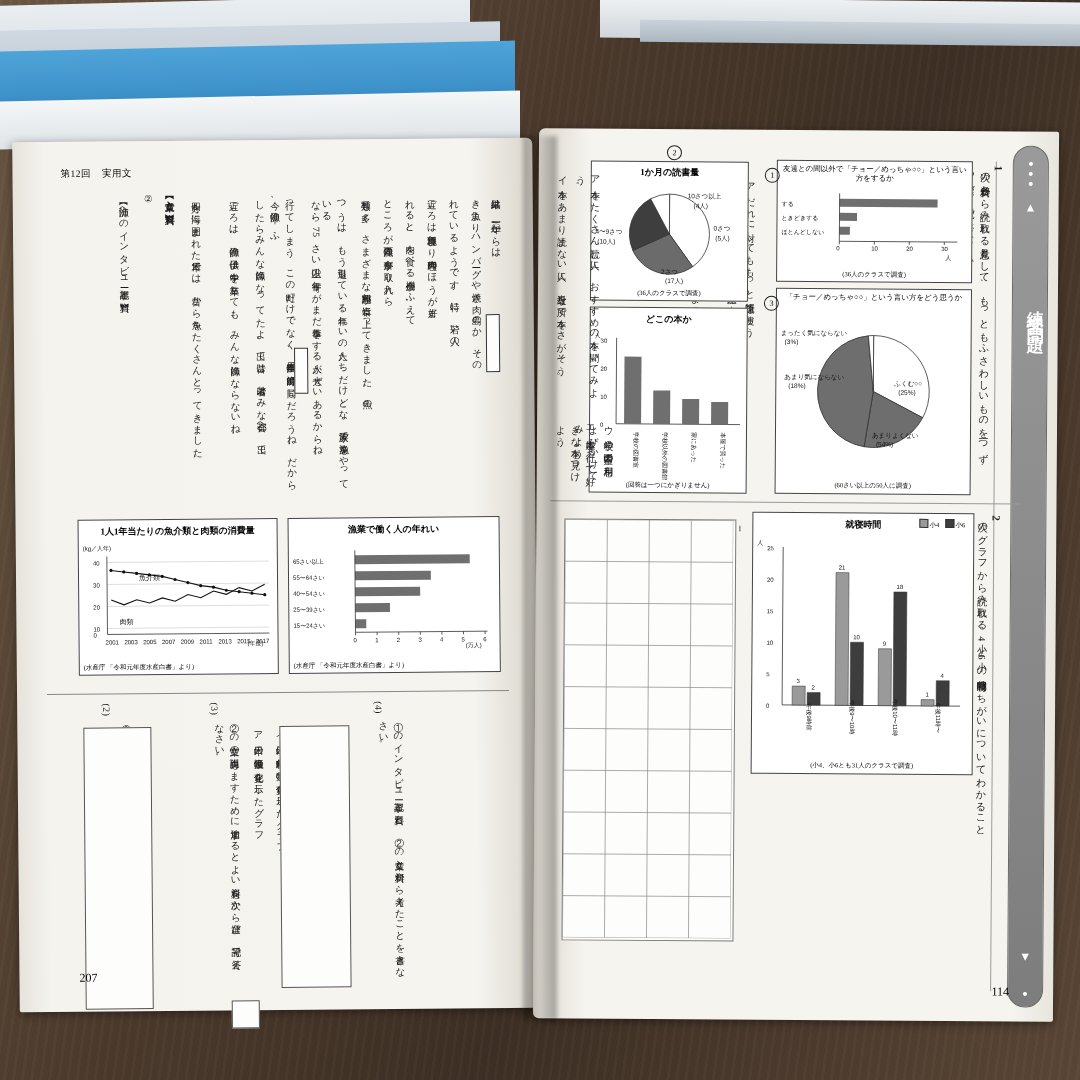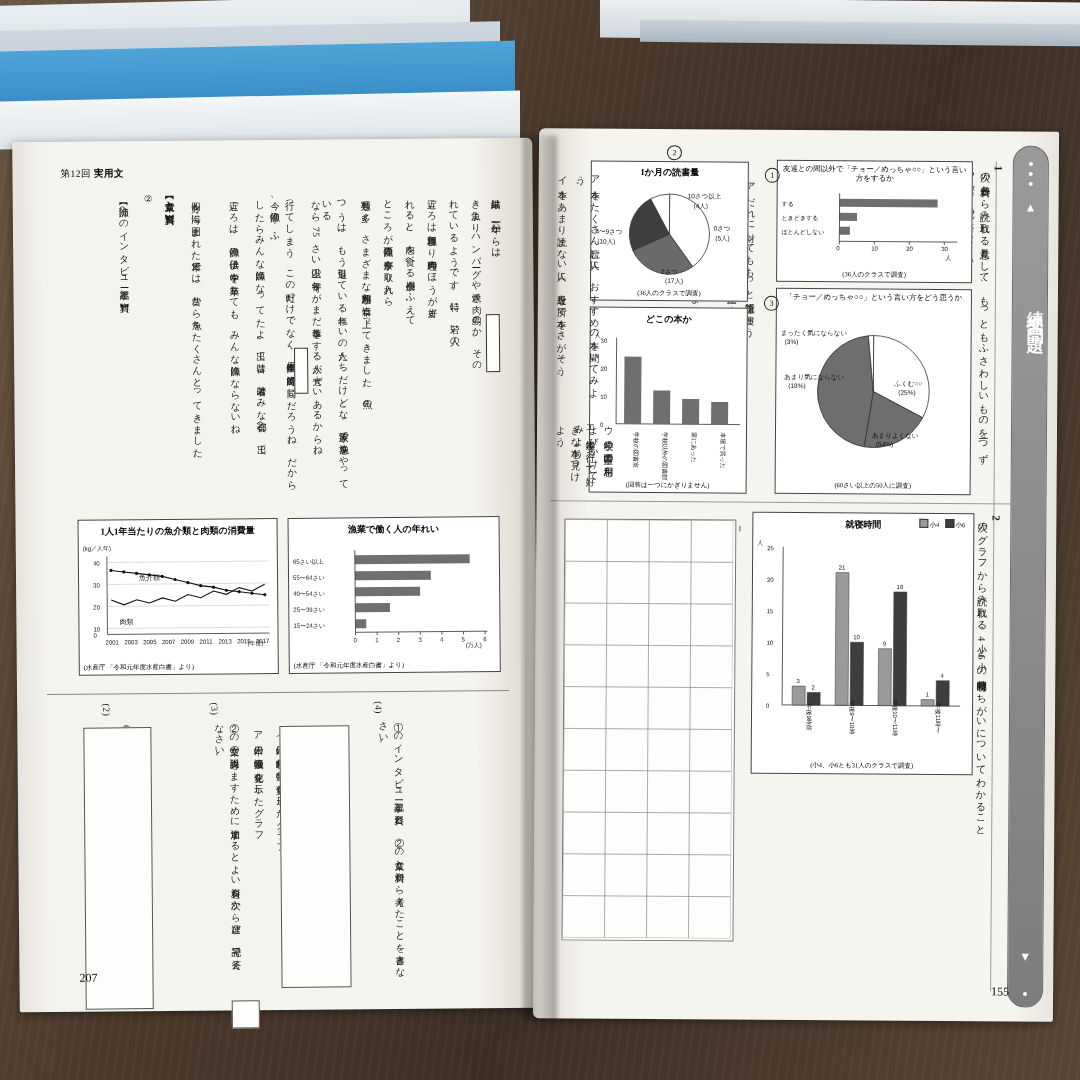--- a/index.html
+++ b/index.html
@@ -45,21 +45,21 @@
     background:linear-gradient(270deg,#e8e5de 0%,#f6f4ef 8%,#f6f4ef 90%,#dbd7ce 100%);
     transform:rotate(0.4deg);}
   .gutter{position:absolute;left:515px;top:18px;width:34px;height:884px;
     background:linear-gradient(90deg,rgba(0,0,0,.28),rgba(0,0,0,.05) 45%,rgba(0,0,0,.30));
     filter:blur(2px);}
 
   .pg-inner{position:absolute;inset:0;padding:10px 14px;box-sizing:border-box;}
 
   
   .lp-head{position:absolute;left:48px;top:26px;font-size:9.5px;letter-spacing:.5px;}
-  .lp-head .ttl{font-weight:bold;}
+  .lp-head .ttl{margin-left:8px;font-weight:normal;}
   .pagenum-l{position:absolute;left:60px;bottom:26px;font-size:12px;}
   .pagenum-r{position:absolute;right:44px;bottom:22px;font-size:12px;}
 
   
   .vcol{writing-mode:vertical-rl;font-size:9.6px;line-height:1.55;
         letter-spacing:.6px;color:#1b1b1b;}
 
   
   .ansbox{border:1px solid #333;background:#fdfdfb;}
   .ansline{border:1px solid #555;}
@@ -454,18 +454,18 @@
               <line x1="0" y1="250.79999999999998" x2="168" y2="250.79999999999998" stroke="#888" stroke-width="0.7"></line>
               <line x1="0" y1="292.59999999999997" x2="168" y2="292.59999999999997" stroke="#888" stroke-width="0.7"></line>
               <line x1="0" y1="334.4" x2="168" y2="334.4" stroke="#888" stroke-width="0.7"></line>
               <line x1="0" y1="376.2" x2="168" y2="376.2" stroke="#888" stroke-width="0.7"></line>
               <line x1="0" y1="418" x2="168" y2="418" stroke="#888" stroke-width="0.7"></line>
             </g>
         </svg>
       </div>
       <div class="vcol" style="position:absolute;left:196px;top:392px;height:120px;font-size:8px;color:#8a8a8a;">・・・・・・・・・</div>
 
-      <div class="pagenum-r">155</div>
+      <div class="pagenum-r">114</div>
     </div>
   </div>
 
   <div class="gutter"></div>
 </div>
 
 </body></html>

